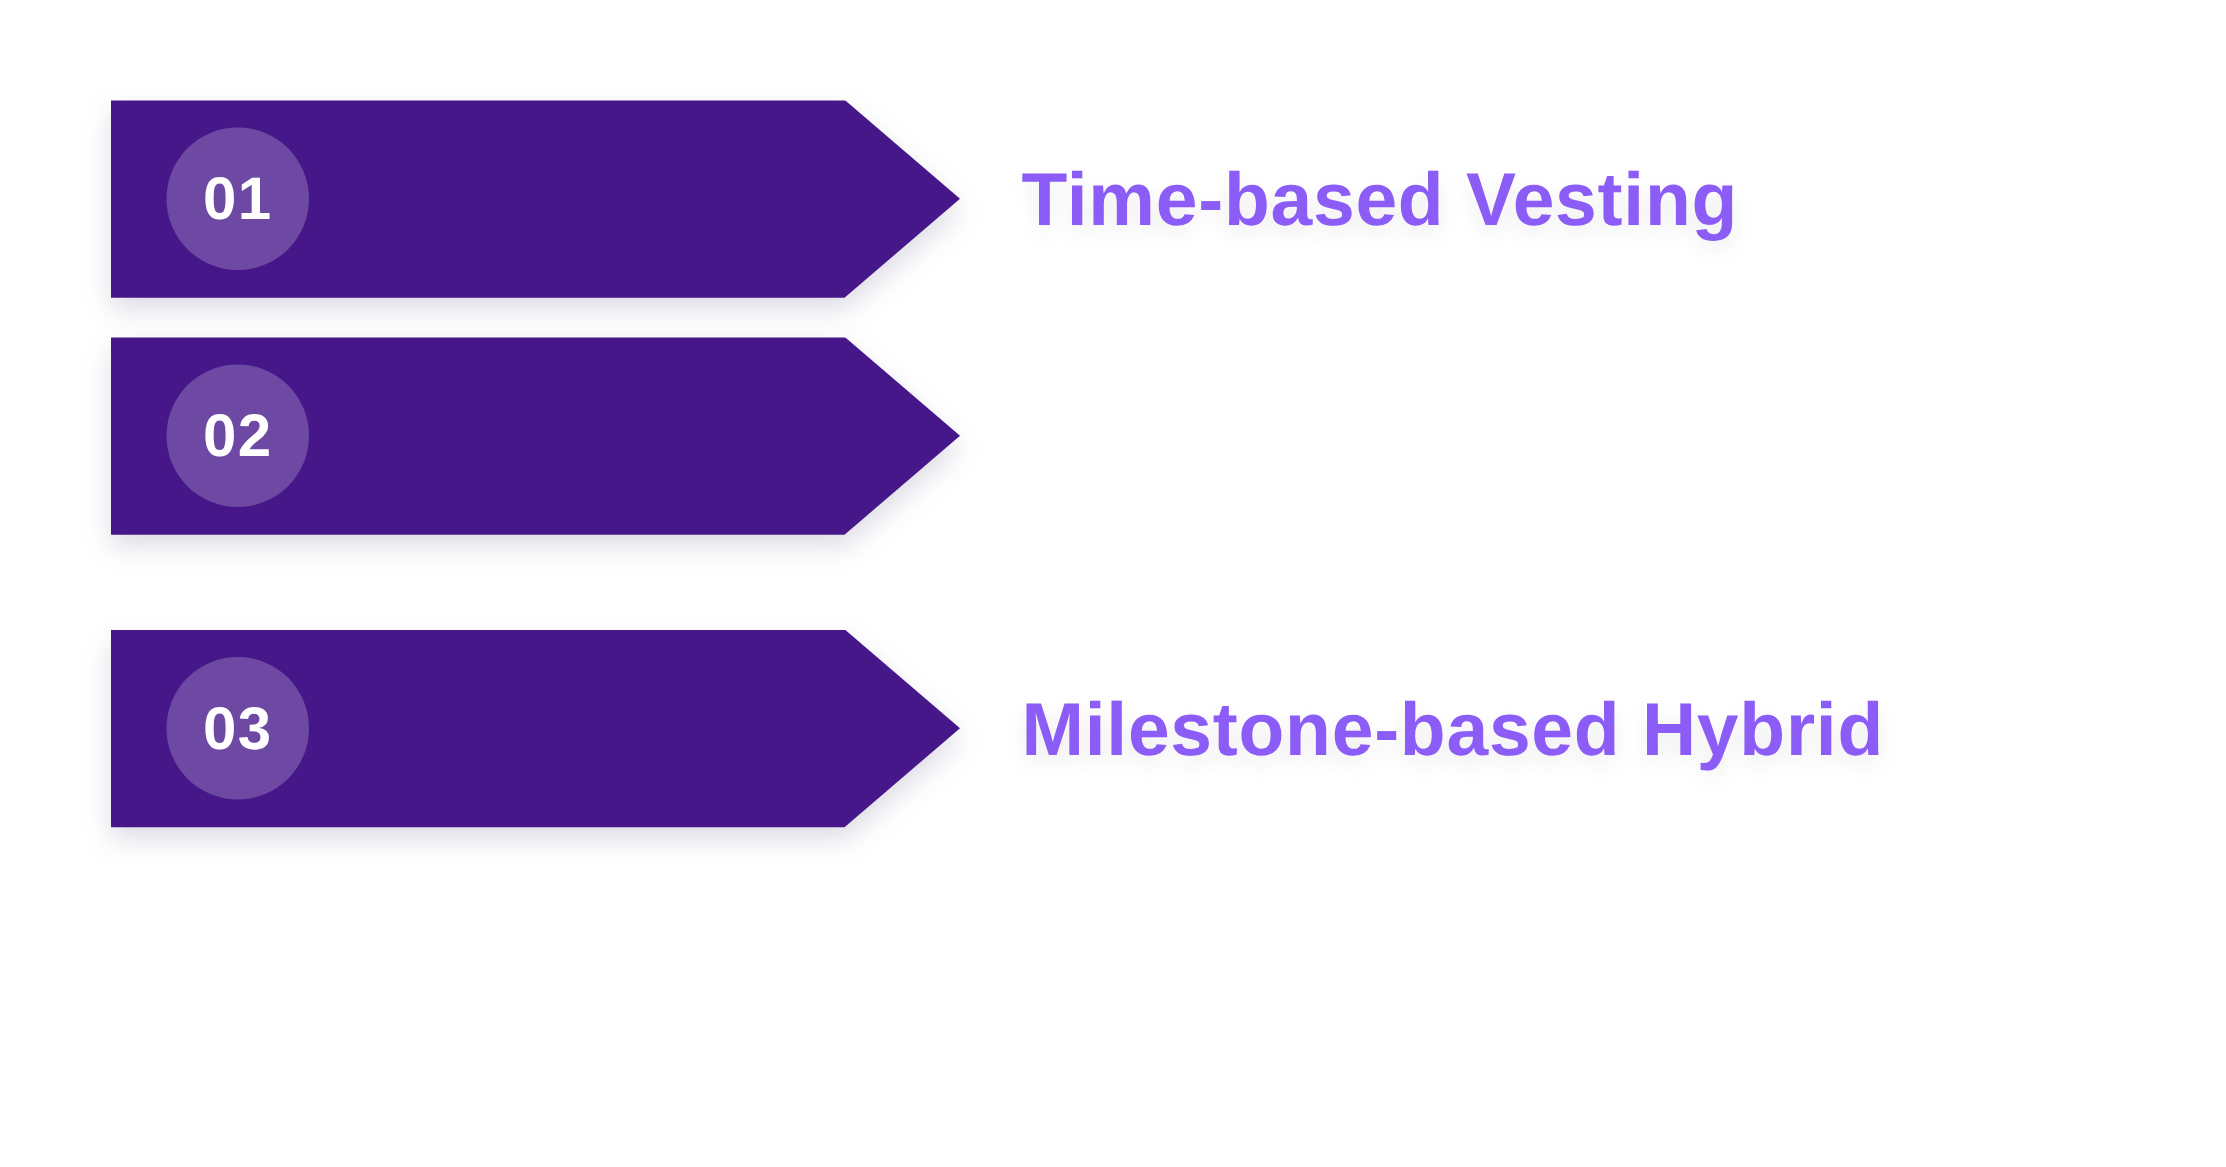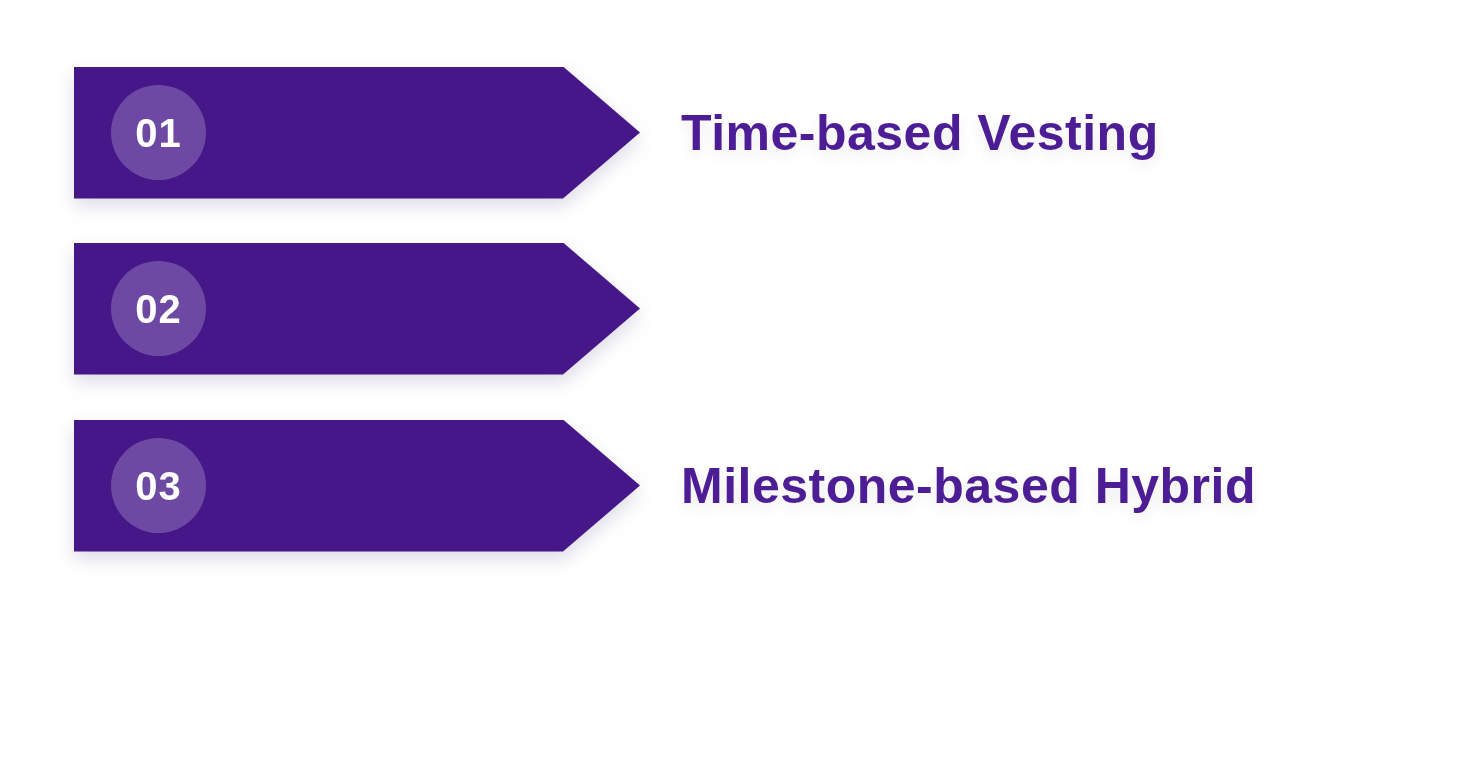--- a/index.html
+++ b/index.html
@@ -20,21 +20,21 @@
   }
   .row {
     position: absolute;
     left: 74px;
     right: 0;
     height: 117px;
     display: flex;
     align-items: center;
   }
   .row-1 { top: 74px; }
-  .row-2 { top: 250px; }
+  .row-2 { top: 232px; }
   .row-3 { top: 427px; }
   .row-4 { top: 603px; }
 
   .banner {
     width: 566px;
     height: 132px;
     flex: 0 0 566px;
     background: #451789;
     clip-path: polygon(0 0, 489px 0, 100% 50%, 489px 100%, 0 100%);
     display: flex;
@@ -55,21 +55,21 @@
   }
   .badge span {
     color: #ffffff;
     font-size: 40px;
     font-weight: 700;
     letter-spacing: 1px;
     line-height: 1;
   }
   .label {
     margin-left: 41px;
-    color: #4c1d95;
+    color: #8b5cf6;
     font-size: 50px;
     font-weight: 700;
     letter-spacing: 0.5px;
     white-space: nowrap;
     text-shadow: 0 6px 14px rgba(0, 0, 0, 0.08);
   }
 </style>
 </head>
 <body>
 

